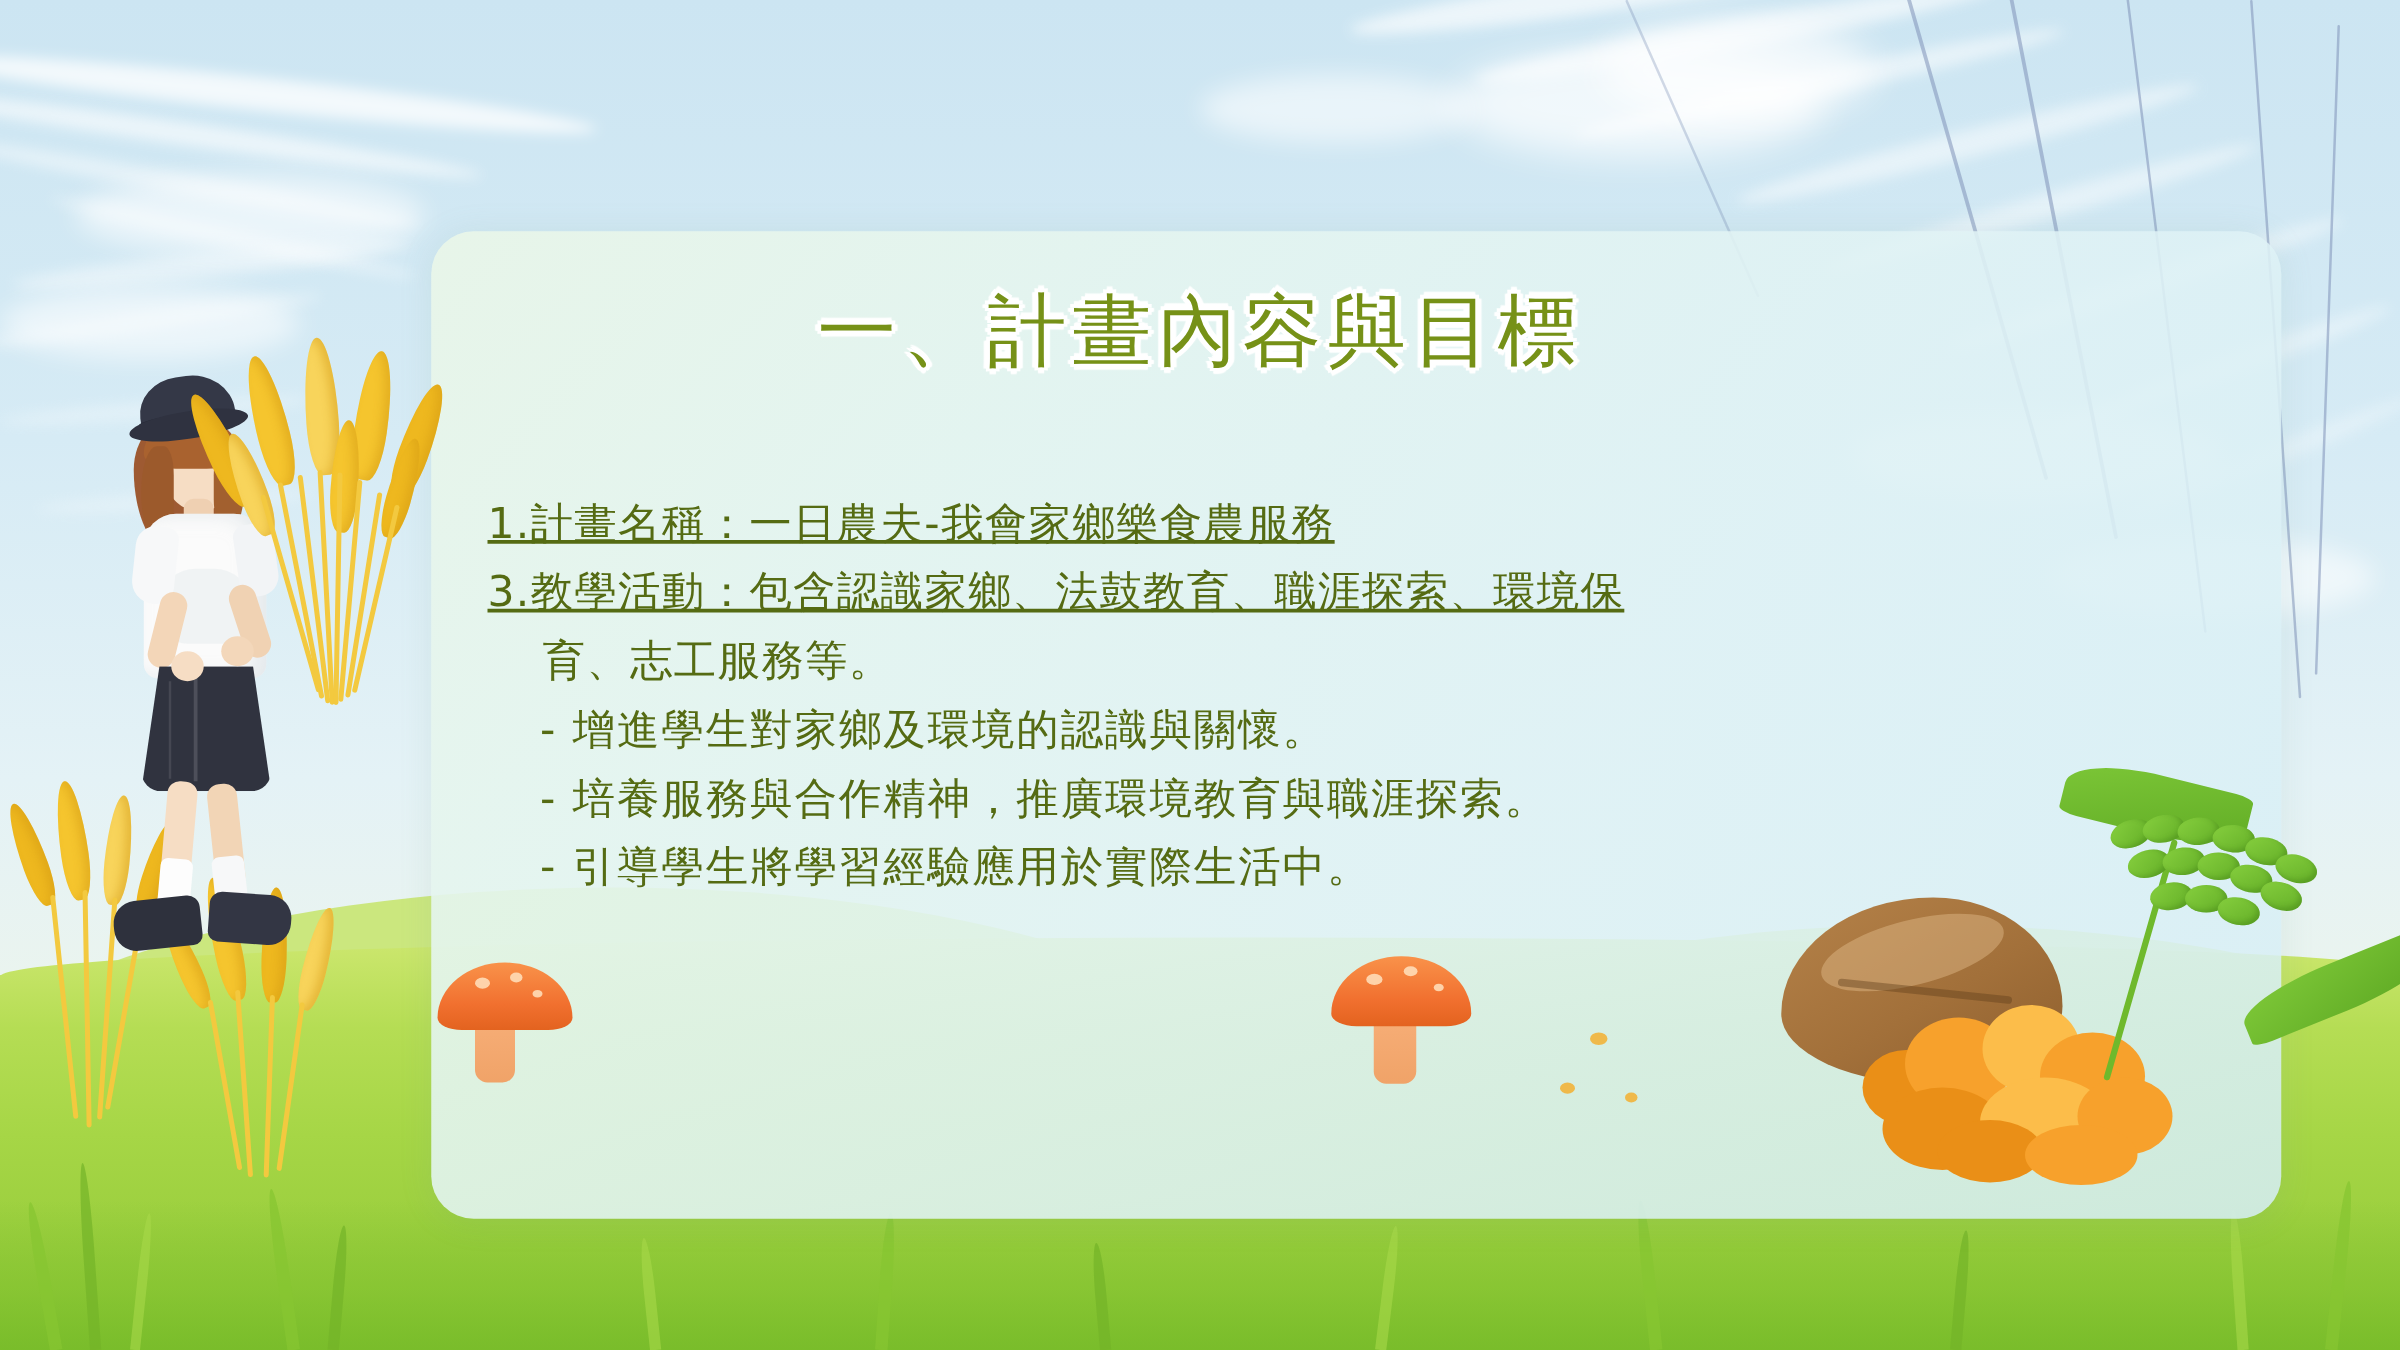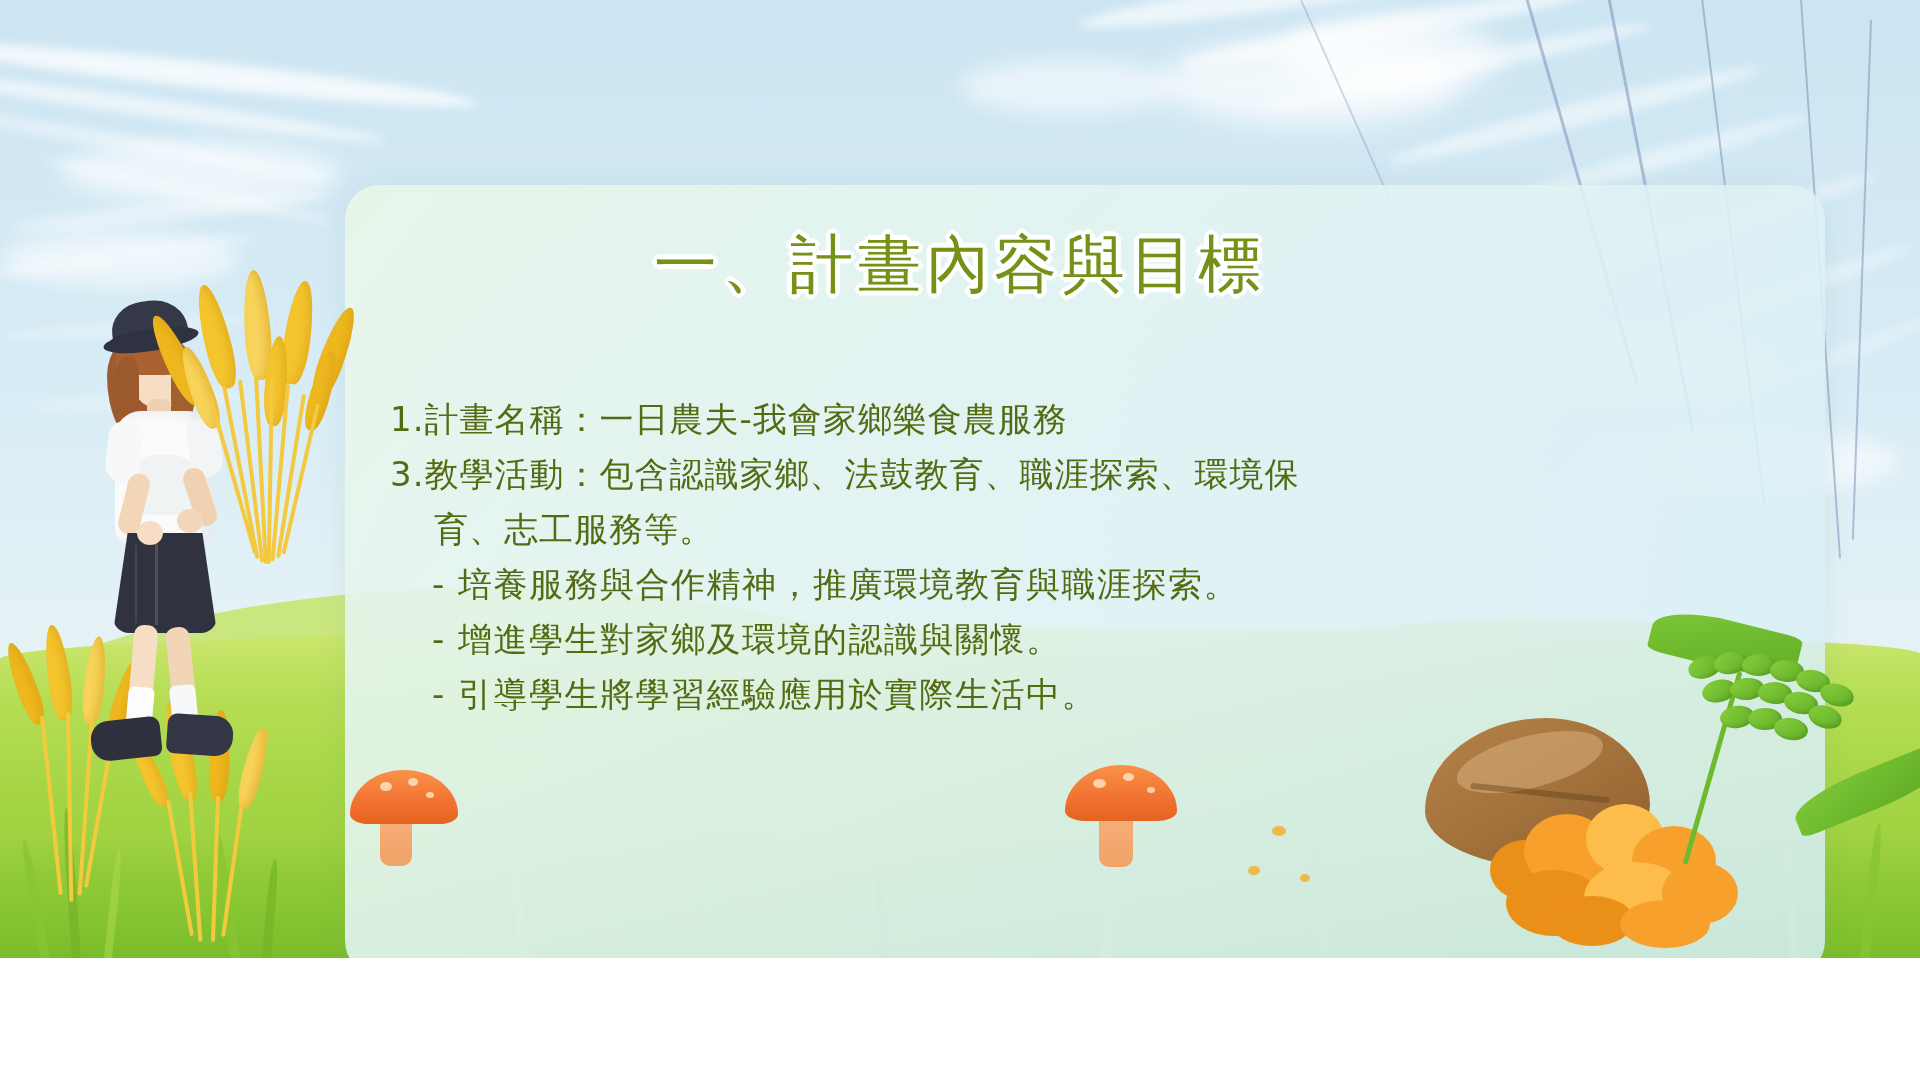--- a/index.html
+++ b/index.html
@@ -8,21 +8,21 @@
     padding: 0;
     width: 1920px;
     height: 1080px;
     overflow: hidden;
     font-family: "Liberation Sans", "DejaVu Sans", sans-serif;
   }
 
   .slide {
     position: relative;
     width: 1920px;
-    height: 958px;
+    height: 1080px;
     overflow: hidden;
     background: linear-gradient(to bottom,
         #cfe6f3 0%,
         #cfe6f3 18%,
         #d8ecf6 38%,
         #e2f2f7 55%,
         #e9f4f2 64%,
         #d8eda0 68%,
         #bbdd6a 74%,
         #a8d455 82%,
@@ -156,20 +156,21 @@
     font-size: 34px;
     line-height: 55px;
     letter-spacing: 1px;
   }
   .body-list .row {
     display: block;
     white-space: nowrap;
   }
   .row.num {
     text-indent: 0;
+    text-decoration: underline;
   }
   .row.cont {
     padding-left: 44px;
   }
   .row.item4 {
     padding-left: 6px;
     letter-spacing: 3px;
   }
   .row.sub {
     padding-left: 42px;
@@ -373,22 +374,22 @@
   <div class="blade" style="left:1860px; width:10px; height:136px; transform:rotate(6deg);"></div>
 
   <div class="card"></div>
 
   <div class="title">一、計畫內容與目標</div>
 
   <div class="body-list">
     <span class="row num">1.計畫名稱：一日農夫-我會家鄉樂食農服務</span>
     <span class="row num">3.教學活動：包含認識家鄉、法鼓教育、職涯探索、環境保</span>
     <span class="row cont">育、志工服務等。</span>
+    <span class="row sub">- 增進學生對家鄉及環境的認識與關懷。</span>
     <span class="row sub">- 培養服務與合作精神，推廣環境教育與職涯探索。</span>
-    <span class="row sub">- 增進學生對家鄉及環境的認識與關懷。</span>
     <span class="row sub">- 引導學生將學習經驗應用於實際生活中。</span>
   </div>
 
   <div class="wheat-left">
     <div class="ear deep" style="left:10px; top:18px; width:20px; height:86px; transform:rotate(-20deg);"></div>
     <div class="ear" style="left:34px; top:4px; width:22px; height:96px; transform:rotate(-8deg);"></div>
     <div class="ear pale" style="left:60px; top:16px; width:20px; height:88px; transform:rotate(6deg);"></div>
     <div class="ear deep" style="left:84px; top:34px; width:18px; height:78px; transform:rotate(18deg);"></div>
     <div class="stalk" style="left:20px; top:96px; height:180px; transform:rotate(-6deg);"></div>
     <div class="stalk" style="left:46px; top:92px; height:190px; transform:rotate(-1deg);"></div>

